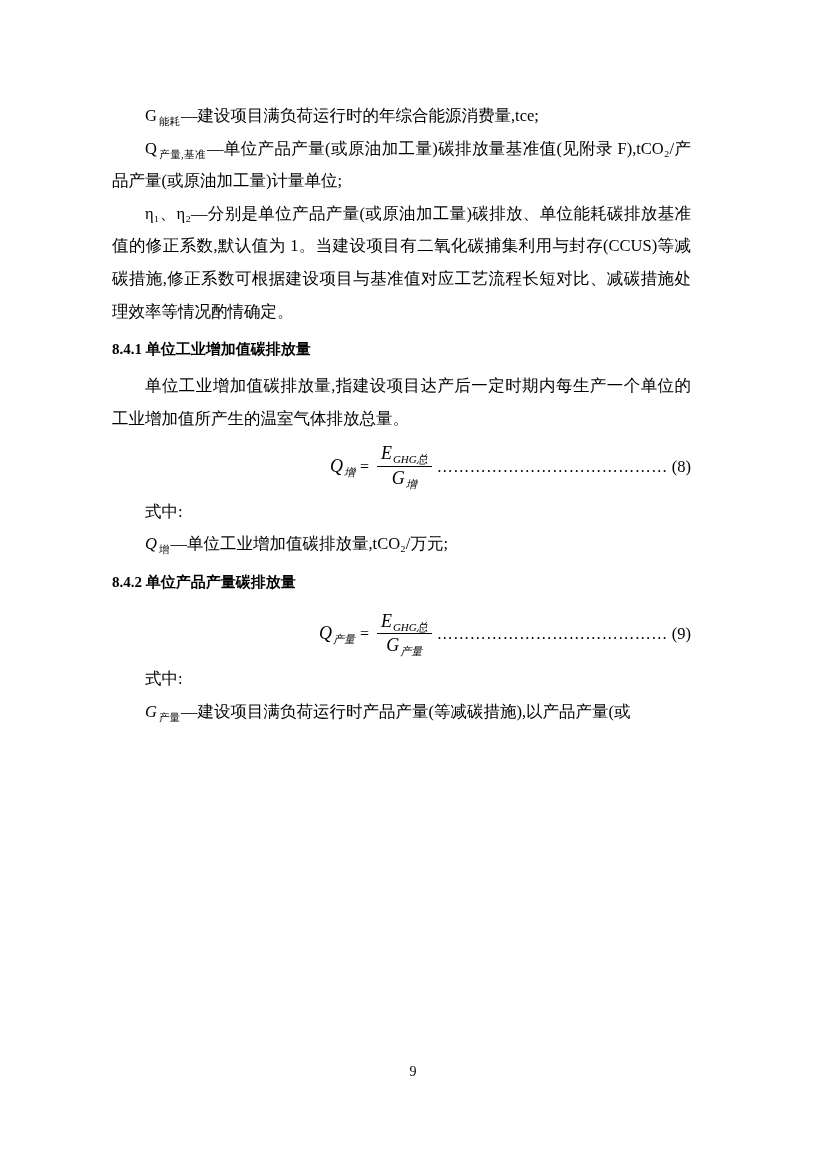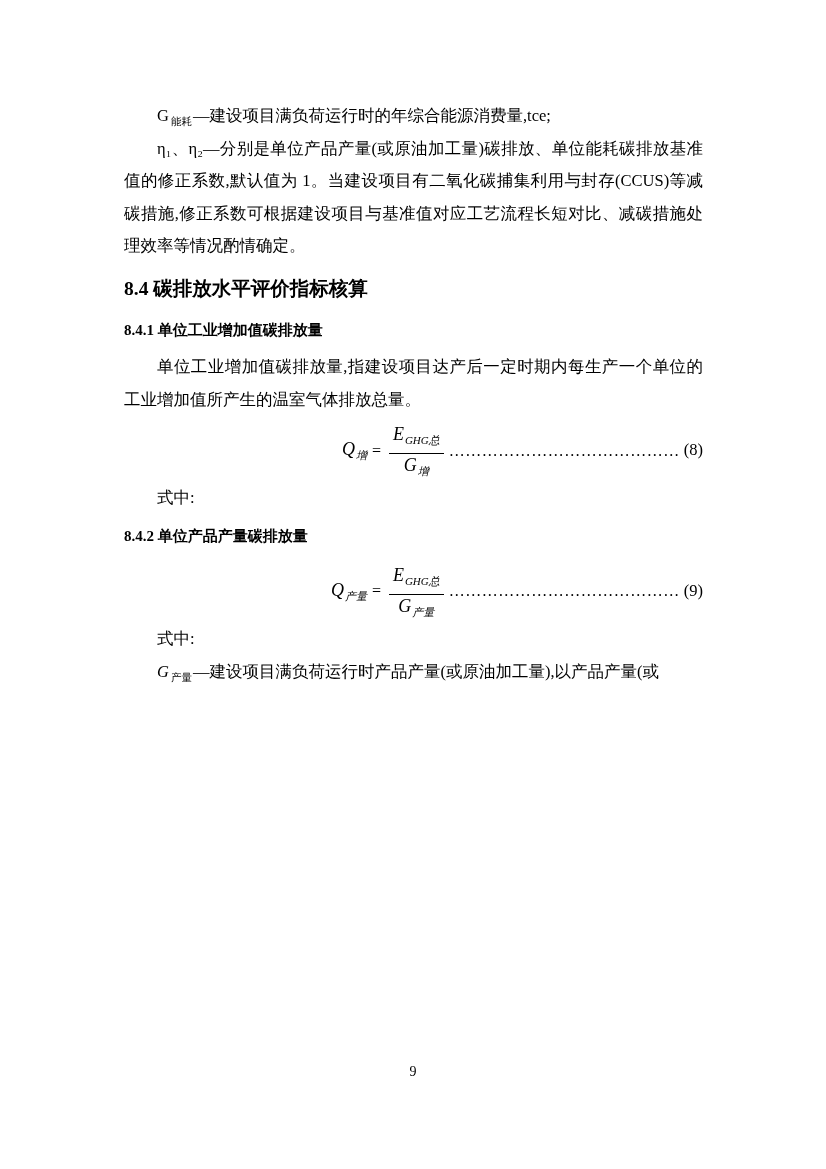--- a/index.html
+++ b/index.html
@@ -7,21 +7,21 @@
     position:relative;
     width:826px;height:1169px;
     margin:0 auto;
     background:#ffffff;
     font-family:"Liberation Serif", serif;
     color:#000;
     overflow:hidden;
   }
   .content{
     position:absolute;
-    left:124px;top:100px;
+    left:112px;top:100px;
     width:579px;
     font-size:16.5px;
     line-height:32.6px;
     text-align:justify;
   }
   p{margin:0;}
   .def,.para,.where{text-indent:2em;}
   .sym{font-family:"Liberation Serif",serif;}
   .it .sym{font-style:italic;}
   sub.subsc{
@@ -61,21 +61,21 @@
   .f-eq{margin:0 5px;font-size:16px;}
   .frac{
     display:inline-flex;
     flex-direction:column;
     align-items:center;
     vertical-align:middle;
     margin:0 3px;
   }
   .frac .num{
     border-bottom:1.4px solid #000;
-    padding:0 4px 7px 4px;
+    padding:0 4px 1px 4px;
     display:block;
     text-align:center;
   }
   .frac .den{
     padding-top:1px;
     display:block;
     text-align:center;
   }
   .f-dots{
     white-space:nowrap;
@@ -95,60 +95,61 @@
   }
 </style>
 </head>
 <body>
 
 <div class="page">
   <div class="content">
 
     <p class="def"><span class="sym">G</span><sub class="subsc">能耗</sub><span>—建设项目满负荷运行时的年综合能源消费量,tce;</span></p>
 
+    <p class="def"><span class="sym">Q</span><sub class="subsc">产量,基准</sub><span>—单位产品产量(或原油加工量)碳排放量基准值(见附录 F),tCO₂/产品产量(或原油加工量)计量单位;</span></p>
 
 
     <p class="def"><span class="sym">η₁、η₂</span><span>—分别是单位产品产量(或原油加工量)碳排放、单位能耗碳排放基准值的修正系数,默认值为 1。当建设项目有二氧化碳捕集利用与封存(CCUS)等减碳措施,修正系数可根据建设项目与基准值对应工艺流程长短对比、减碳措施处理效率等情况酌情确定。</span></p>
 
-    <h2>8.4 碳排放水平评价指标核算</h2>
 
     <h3>8.4.1 单位工业增加值碳排放量</h3>
 
     <p class="para">单位工业增加值碳排放量,指建设项目达产后一定时期内每生产一个单位的工业增加值所产生的温室气体排放总量。</p>
 
     <div class="formula">
       <span class="f-lhs"><span class="f-sym">Q</span><sub class="f-sub">增</sub></span>
       <span class="f-eq">=</span>
       <span class="frac">
         <span class="num"><span class="f-sym">E</span><sub class="f-sub">GHG总</sub></span>
         <span class="den"><span class="f-sym">G</span><sub class="f-sub">增</sub></span>
       </span>
       <span class="f-dots">……………………………………</span>
       <span class="f-num">(8)</span>
     </div>
 
     <p class="where">式中:</p>
 
+    <p class="def it"><span class="sym">Q</span><sub class="subsc">增</sub><span>—单位工业增加值碳排放量,tCO₂/万元;</span></p>
 
 
     <h3>8.4.2 单位产品产量碳排放量</h3>
 
 
     <div class="formula">
       <span class="f-lhs"><span class="f-sym">Q</span><sub class="f-sub">产量</sub></span>
       <span class="f-eq">=</span>
       <span class="frac">
         <span class="num"><span class="f-sym">E</span><sub class="f-sub">GHG总</sub></span>
         <span class="den"><span class="f-sym">G</span><sub class="f-sub">产量</sub></span>
       </span>
       <span class="f-dots">……………………………………</span>
       <span class="f-num">(9)</span>
     </div>
 
     <p class="where">式中:</p>
 
 
-    <p class="def it"><span class="sym">G</span><sub class="subsc">产量</sub><span>—建设项目满负荷运行时产品产量(或原油加工量),以产品产量(或</span></p>
+    <p class="def it"><span class="sym">G</span><sub class="subsc">产量</sub><span>—建设项目满负荷运行时产品产量(等减碳措施),以产品产量(或</span></p>
 
   </div>
 
   <div class="page-number">9</div>
 </div>
 
 </body></html>

